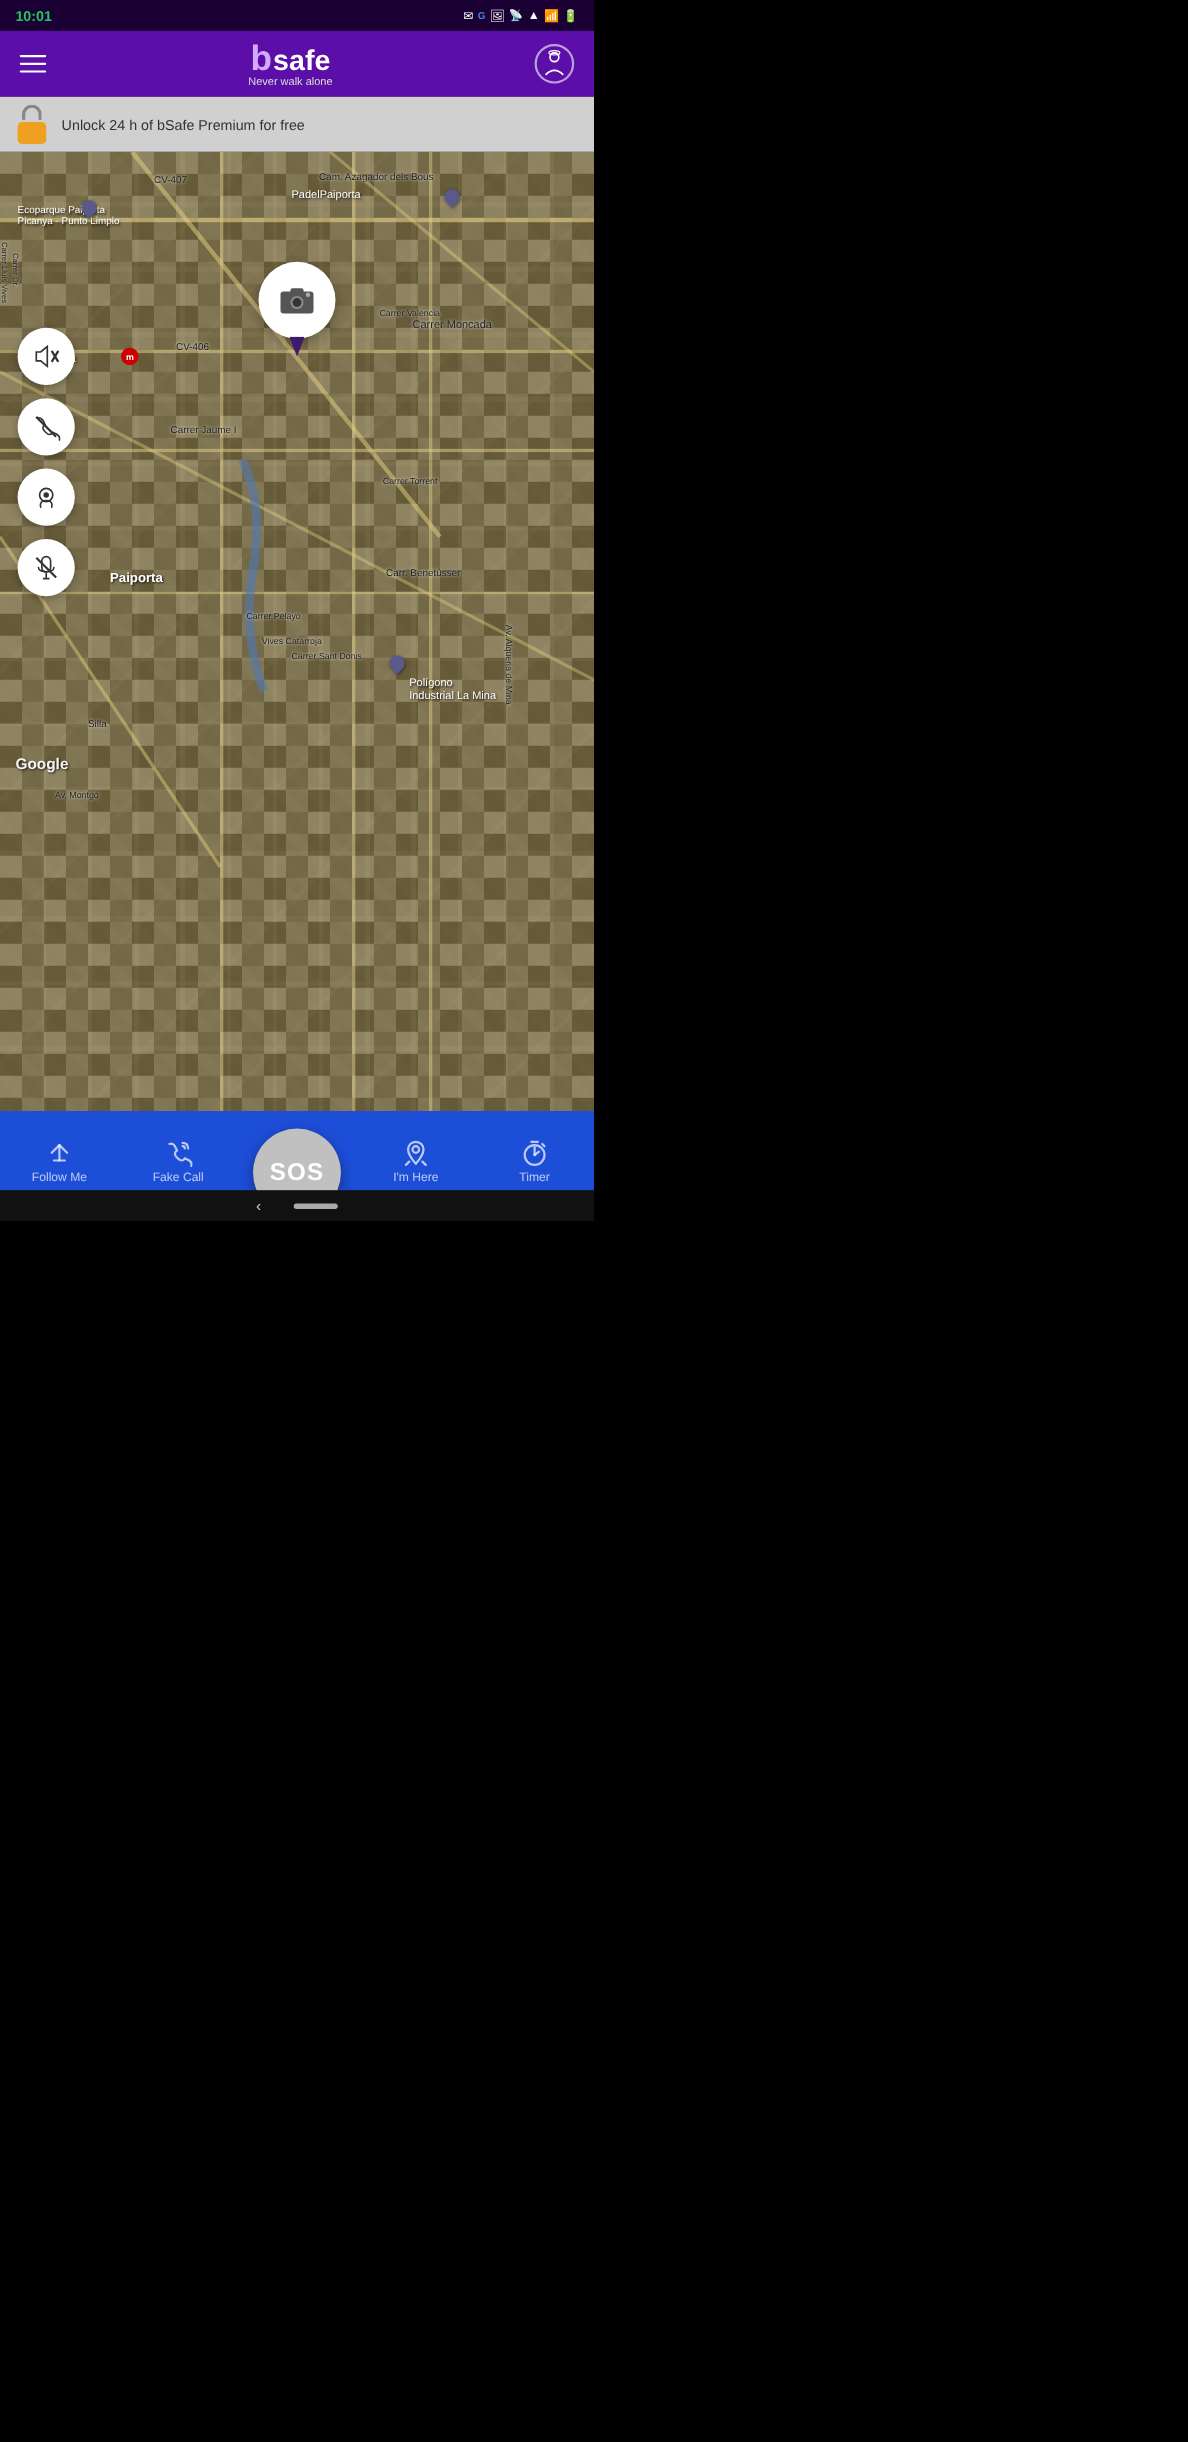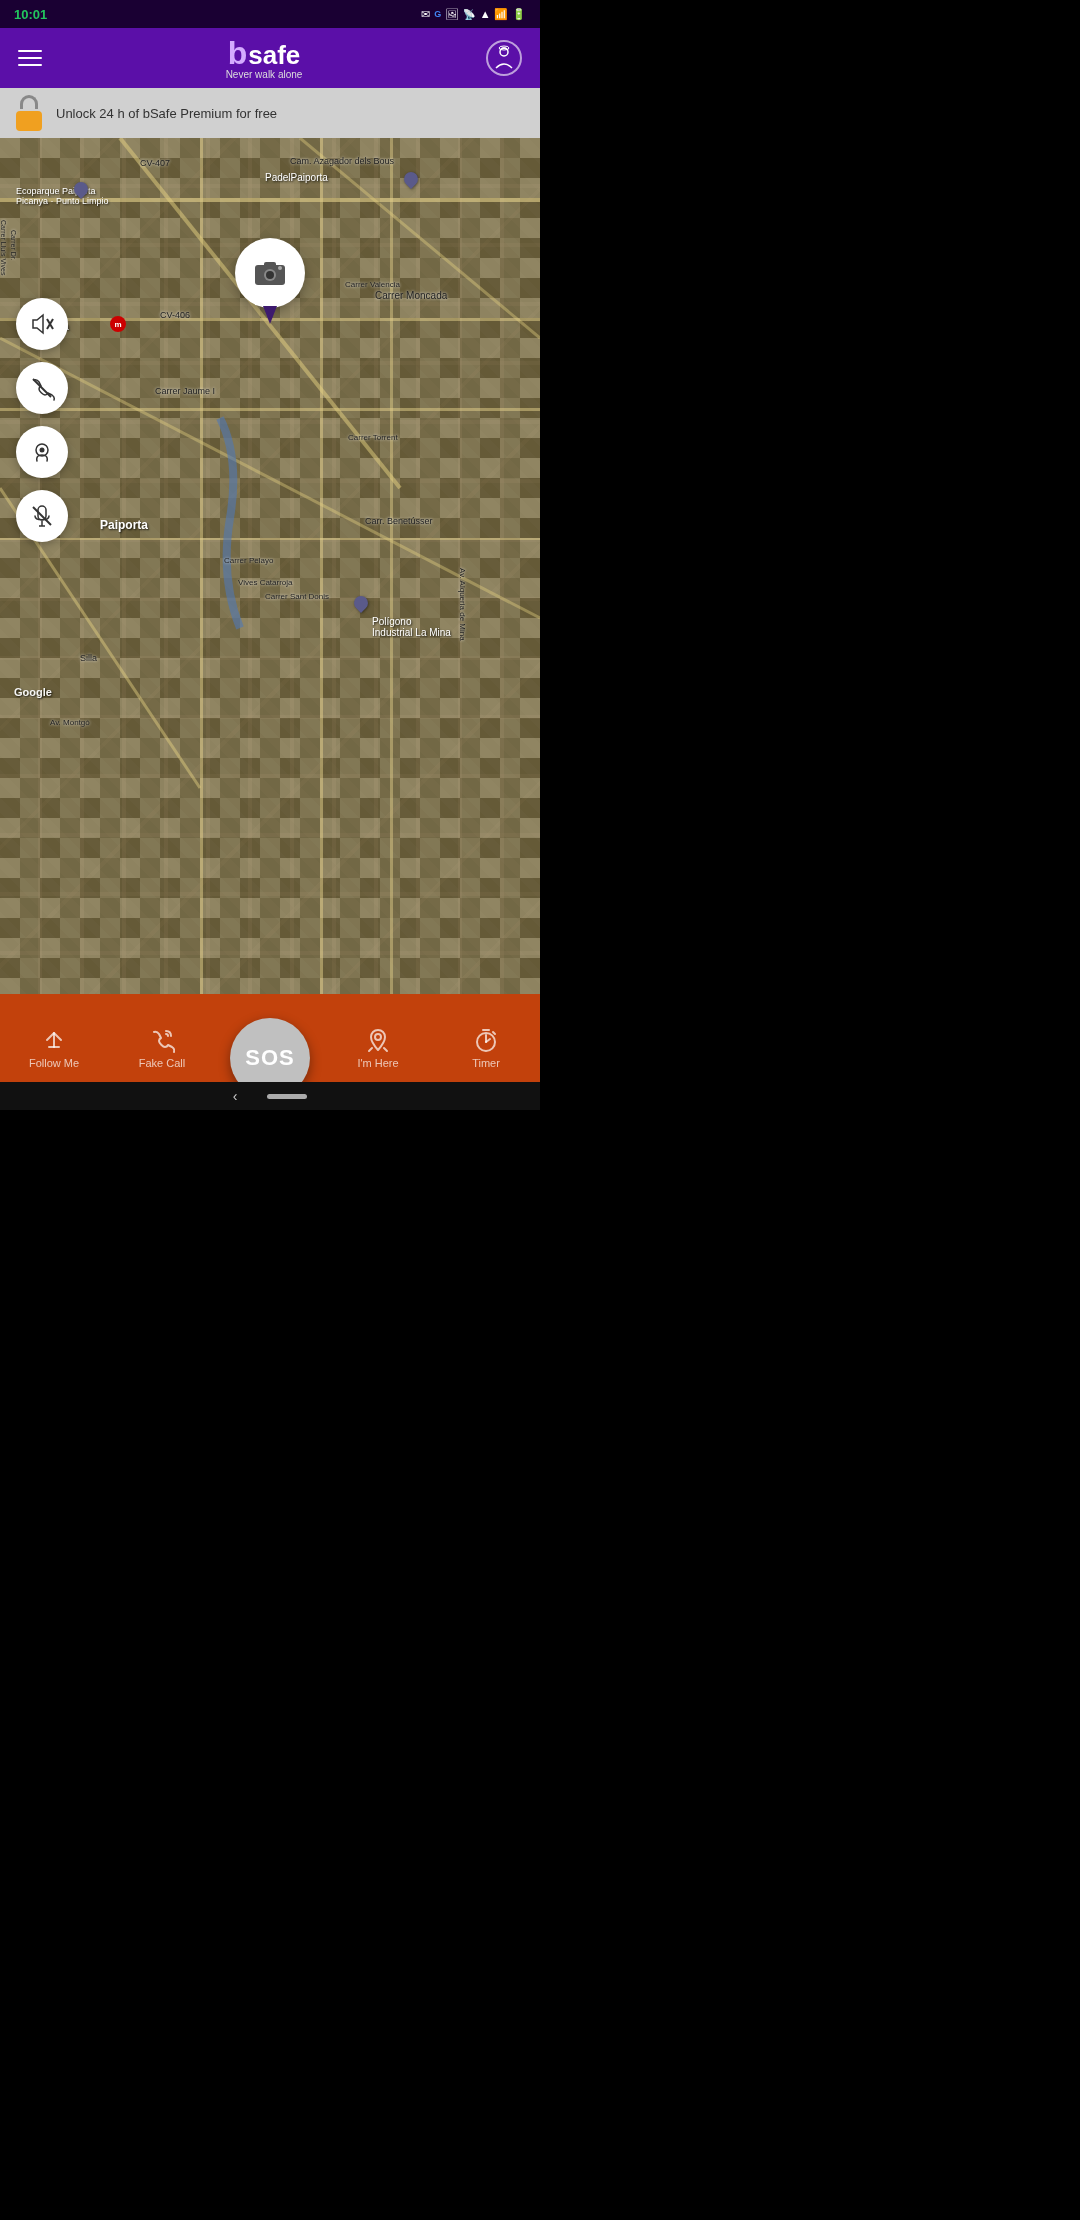--- a/index.html
+++ b/index.html
@@ -251,22 +251,22 @@
       box-shadow: 0 2px 8px rgba(0,0,0,0.3);
       cursor: pointer;
       font-size: 20px;
       color: #333;
     }
 
     
     .bottom-nav {
       position: absolute;
       bottom: 0; left: 0; right: 0;
-      height: 116px;
-      background: #c2410c;
+      height: 100px;
+      background: #1d4ed8;
       display: flex;
       align-items: center;
       justify-content: space-around;
       z-index: 100;
       padding-bottom: 8px;
     }
     .nav-item {
       display: flex;
       flex-direction: column;
       align-items: center;
@@ -436,31 +436,31 @@
     <div class="map-label" style="top:34px;left:265px;">PadelPaiporta</div>
     <div class="map-label dark" style="top:20px;left:140px;font-size:9px;">CV-407</div>
     <div class="map-label dark" style="top:172px;left:160px;font-size:9px;">CV-406</div>
     <div class="map-label" style="top:182px;left:28px;font-size:11px;">Paiporta</div>
 
     <div style="position:absolute;top:178px;left:110px;width:16px;height:16px;background:#c00;border-radius:50%;display:flex;align-items:center;justify-content:center;">
       <span style="color:#fff;font-size:8px;font-weight:700;">m</span>
     </div>
     <div class="map-label dark" style="top:248px;left:155px;font-size:9px;">Carrer Jaume I</div>
     <div class="map-label" style="top:380px;left:100px;font-size:12px;font-weight:700;">Paiporta</div>
-    <div class="map-label dark" style="top:378px;left:340px;font-size:9px;padding-left:25px;">Carr. Benetússer</div>
+    <div class="map-label dark" style="top:378px;left:326px;font-size:9px;padding-left:25px;">Carr. Benetússer</div>
     <div class="map-label" style="top:478px;left:360px;font-size:10px;max-width:100px;padding-left:12px;">Polígono<br>Industrial La Mina</div>
     <div class="map-label dark" style="top:18px;left:290px;font-size:9px;">Cam. Azagador dels Bous</div>
     <div class="map-label dark" style="top:142px;left:345px;font-size:8px;">Carrer Valencia</div>
     <div class="map-label dark" style="top:152px;left:375px;font-size:10px;">Carrer Moncada</div>
     <div class="map-label dark" style="top:295px;left:348px;font-size:8px;">Carrer Torrent</div>
     <div class="map-label dark" style="top:418px;left:224px;font-size:8px;">Carrer Pelayo</div>
     <div class="map-label dark" style="top:440px;left:238px;font-size:8px;">Vives Catarroja</div>
     <div class="map-label dark" style="top:454px;left:265px;font-size:8px;">Carrer Sant Donis</div>
     <div class="map-label dark" style="top:430px;left:458px;font-size:8px;writing-mode:vertical-rl;">Av. Alqueria de Mina</div>
-    <div class="map-label" style="top:548px;left:14px;font-weight:900;font-size:11px;color:rgba(255,255,255,0.95);">Google</div>
+    <div class="map-label" style="top:548px;left:14px;font-weight:900;font-size:14px;color:rgba(255,255,255,0.95);">Google</div>
     <div class="map-label dark" style="top:580px;left:50px;font-size:8px;">Av. Montgó</div>
     <div class="map-label dark" style="top:515px;left:80px;font-size:9px;">Silla</div>
     <div class="map-label dark" style="top:82px;left:0px;font-size:7px;writing-mode:vertical-rl;">Carrer Lluís Vives</div>
     <div class="map-label dark" style="top:92px;left:10px;font-size:7px;writing-mode:vertical-rl;">Carrer Dr.</div>
 
     <div class="small-pin" style="top:44px;left:74px;"></div>
     <div class="small-pin" style="top:34px;left:404px;"></div>
     <div class="small-pin" style="top:458px;left:354px;"></div>
 
     <div class="map-pin main-pin">

